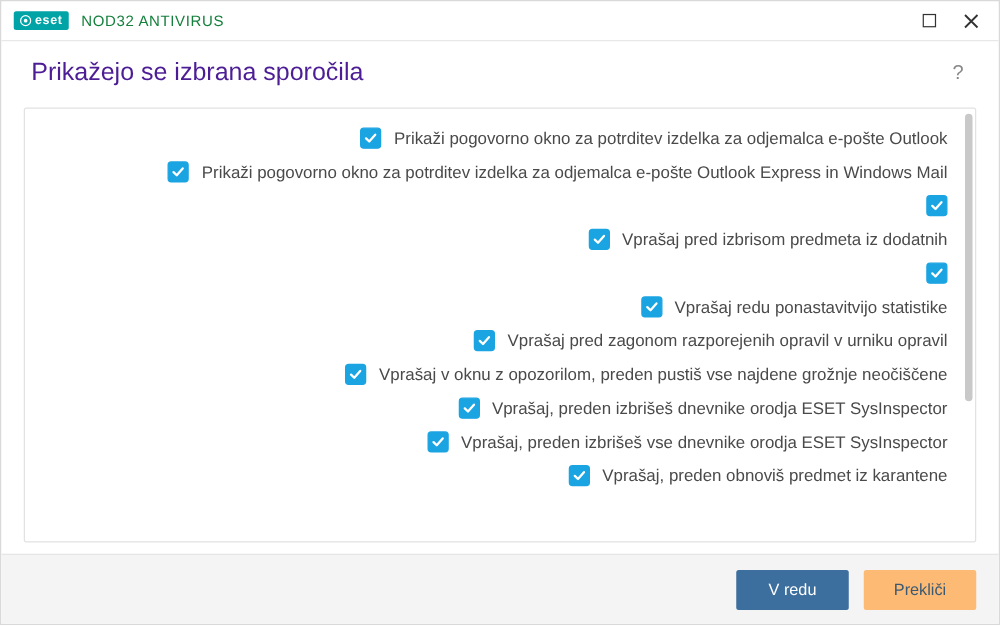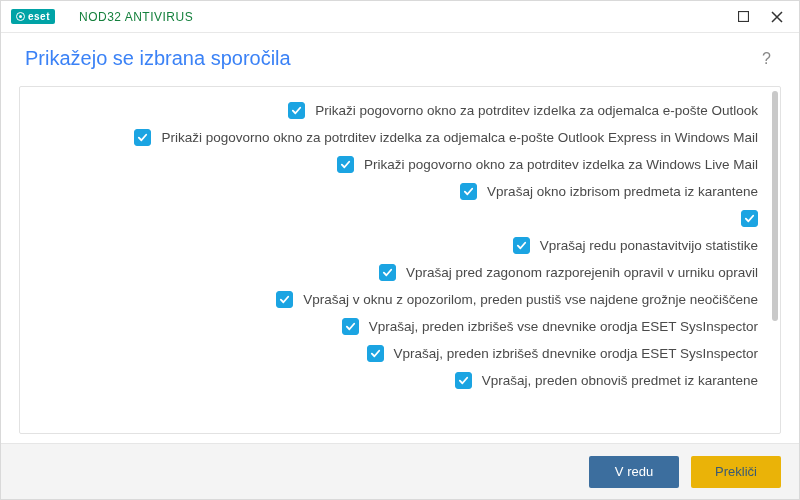--- a/index.html
+++ b/index.html
@@ -13,21 +13,21 @@
   .titlebar {
     height: 32px;
     display: flex;
     align-items: center;
     padding: 0 8px 0 10px;
     border-bottom: 1px solid #e8e8e8;
   }
   .brand {
     display: flex;
     align-items: center;
-    gap: 24px;
+    gap: 10px;
   }
   .brand-eset {
     background: #00a3a6;
     color: #fff;
     font-size: 10px;
     font-weight: 600;
     letter-spacing: 0.5px;
     padding: 2px 5px 2px 5px;
     border-radius: 2px;
     display: flex;
@@ -61,21 +61,21 @@
     cursor: pointer;
   }
   .header {
     padding: 14px 24px 10px 24px;
     display:flex;
     align-items:center;
   }
   .header h1 {
     font-size: 20px;
     font-weight: 400;
-    color: #3b82f6;
+    color: #4c1d95;
   }
   .help {
     margin-left:auto;
     color:#888;
     font-size:16px;
     cursor:pointer;
     padding: 0 4px;
   }
   .list-wrap {
     margin: 6px 18px 0 18px;
@@ -147,21 +147,21 @@
     border-radius: 2px;
     font-size: 13px;
     cursor: pointer;
     padding: 0 18px;
   }
   .btn-primary {
     background: #3c6e9e;
     color: #fff;
   }
   .btn-secondary {
-    background: #eab308;
+    background: #fdba74;
     color: #3a5a74;
   }
   .window-root{
     position: relative;
     width: 100%; height: 100%;
   }
 </style>
 </head>
 <body>
 
@@ -211,29 +211,28 @@
             </svg>
           </span>
           <span>Prikaži pogovorno okno za potrditev izdelka za odjemalca e-pošte Outlook Express in Windows Mail</span>
         </div>
         <div class="row">
           <span class="cb checked">
             <svg width="11" height="11" viewBox="0 0 12 12">
               <path d="M2 6.2 L4.8 9 L10 3" stroke="#fff" stroke-width="2" fill="none" stroke-linecap="round" stroke-linejoin="round"></path>
             </svg>
           </span>
-          <span>Prikaži pogovorno okno za potrditev izdelka za Windows Live Mail</span>
-        </div>
-        <div class="row">
-          <span class="cb checked">
-            <svg width="11" height="11" viewBox="0 0 12 12">
-              <path d="M2 6.2 L4.8 9 L10 3" stroke="#fff" stroke-width="2" fill="none" stroke-linecap="round" stroke-linejoin="round"></path>
-            </svg>
-          </span>
-          <span>Vprašaj okno izbrisom predmeta iz karantene</span>
+        </div>
+        <div class="row">
+          <span class="cb checked">
+            <svg width="11" height="11" viewBox="0 0 12 12">
+              <path d="M2 6.2 L4.8 9 L10 3" stroke="#fff" stroke-width="2" fill="none" stroke-linecap="round" stroke-linejoin="round"></path>
+            </svg>
+          </span>
+          <span>Vprašaj pred izbrisom predmeta iz dodatnih</span>
         </div>
         <div class="row">
           <span class="cb checked">
             <svg width="11" height="11" viewBox="0 0 12 12">
               <path d="M2 6.2 L4.8 9 L10 3" stroke="#fff" stroke-width="2" fill="none" stroke-linecap="round" stroke-linejoin="round"></path>
             </svg>
           </span>
         </div>
         <div class="row">
           <span class="cb checked">
@@ -258,29 +257,29 @@
             </svg>
           </span>
           <span>Vprašaj v oknu z opozorilom, preden pustiš vse najdene grožnje neočiščene</span>
         </div>
         <div class="row">
           <span class="cb checked">
             <svg width="11" height="11" viewBox="0 0 12 12">
               <path d="M2 6.2 L4.8 9 L10 3" stroke="#fff" stroke-width="2" fill="none" stroke-linecap="round" stroke-linejoin="round"></path>
             </svg>
           </span>
+          <span>Vprašaj, preden izbrišeš dnevnike orodja ESET SysInspector</span>
+        </div>
+        <div class="row">
+          <span class="cb checked">
+            <svg width="11" height="11" viewBox="0 0 12 12">
+              <path d="M2 6.2 L4.8 9 L10 3" stroke="#fff" stroke-width="2" fill="none" stroke-linecap="round" stroke-linejoin="round"></path>
+            </svg>
+          </span>
           <span>Vprašaj, preden izbrišeš vse dnevnike orodja ESET SysInspector</span>
-        </div>
-        <div class="row">
-          <span class="cb checked">
-            <svg width="11" height="11" viewBox="0 0 12 12">
-              <path d="M2 6.2 L4.8 9 L10 3" stroke="#fff" stroke-width="2" fill="none" stroke-linecap="round" stroke-linejoin="round"></path>
-            </svg>
-          </span>
-          <span>Vprašaj, preden izbrišeš dnevnike orodja ESET SysInspector</span>
         </div>
         <div class="row">
           <span class="cb checked">
             <svg width="11" height="11" viewBox="0 0 12 12">
               <path d="M2 6.2 L4.8 9 L10 3" stroke="#fff" stroke-width="2" fill="none" stroke-linecap="round" stroke-linejoin="round"></path>
             </svg>
           </span>
           <span>Vprašaj, preden obnoviš predmet iz karantene</span>
         </div>
       </div>

